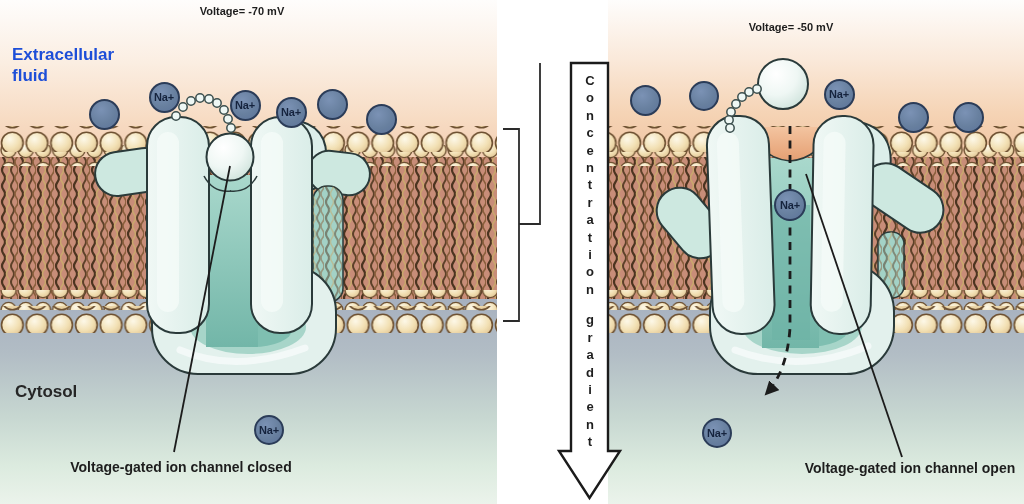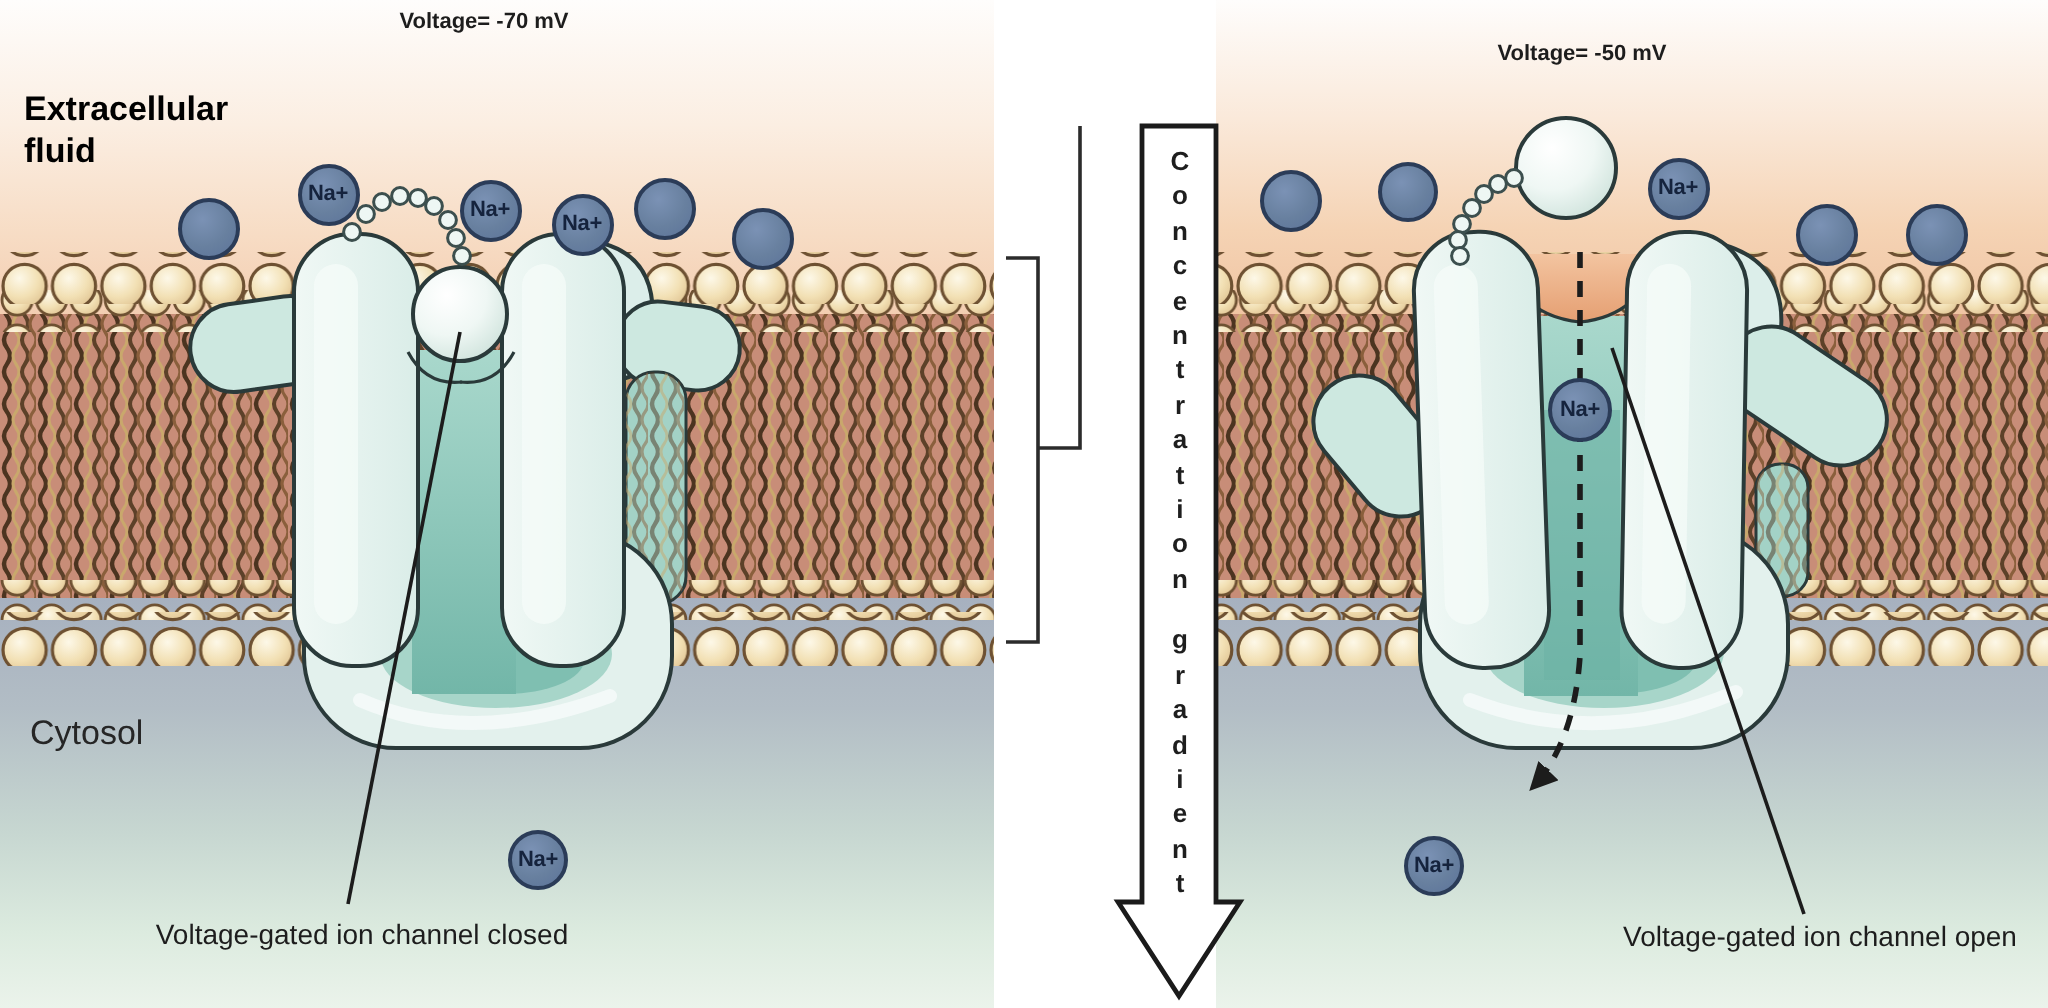--- a/index.html
+++ b/index.html
@@ -16,24 +16,24 @@
     background:linear-gradient(to bottom,#fefdfc 0%,#fae9da 36%,#f5d3b4 70%,#efc2a0 100%);}
   #cyto-right{left:608px;top:296px;width:416px;height:208px;
     background:linear-gradient(to bottom,#a6b0bf 0%,#b2bdc5 28%,#c7d7d1 58%,#dcebdf 82%,#ebf3eb 100%);}
   #gutter{left:497px;top:0;width:111px;height:504px;background:#ffffff;}
   #scene{position:absolute;left:0;top:0;}
   
   .txt{position:absolute;color:#222;}
   .title{top:5px;width:222px;text-align:center;font-size:11px;font-weight:600;color:#1d1d1d;}
   #title-left{left:131px;}
   #title-right{left:680px;top:21px;}
-  #label-extracellular{left:12px;top:45px;width:118px;font-size:17px;font-weight:600;line-height:1.22;color:#000000;}
-  #label-cytosol{left:15px;top:357px;font-size:17px;font-weight:400;color:#262626;}
+  #label-extracellular{left:12px;top:45px;width:118px;font-size:17px;font-weight:600;line-height:1.22;color:#1d4ed8;}
+  #label-cytosol{left:15px;top:382px;font-size:17px;font-weight:700;color:#262626;}
   #label-cellmembrane{left:505px;top:19px;width:84px;font-size:14.5px;font-weight:600;line-height:1.12;color:#1d1d1d;}
-  .caption{top:459px;width:252px;text-align:center;font-size:14px;font-weight:400;color:#1d1d1d;}
+  .caption{top:459px;width:252px;text-align:center;font-size:14px;font-weight:700;color:#1d1d1d;}
   #caption-left{left:55px;}
   #caption-right{left:784px;top:460px;}
   
   #grad-letters{position:absolute;left:576px;top:72px;width:28px;display:flex;flex-direction:column;
     align-items:center;color:#1e1e1e;font-size:13px;font-weight:600;line-height:17.4px;}
   #grad-word2{margin-top:13px;display:flex;flex-direction:column;align-items:center;}
   #grad-word1{display:flex;flex-direction:column;align-items:center;}
   
   #ions-layer{position:absolute;left:0;top:16px;width:1024px;height:504px;pointer-events:none;}
   .ion{position:absolute;border-radius:50%;box-sizing:border-box;

